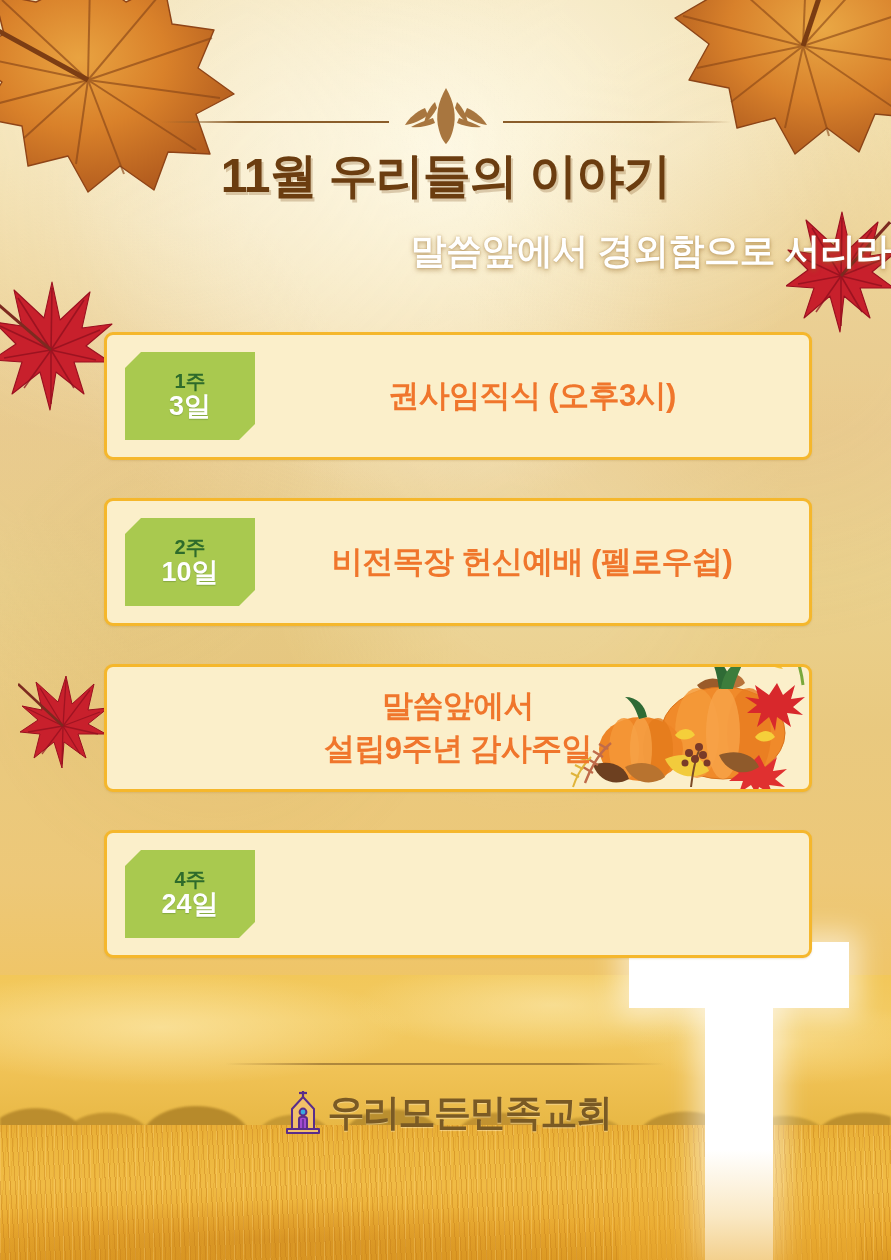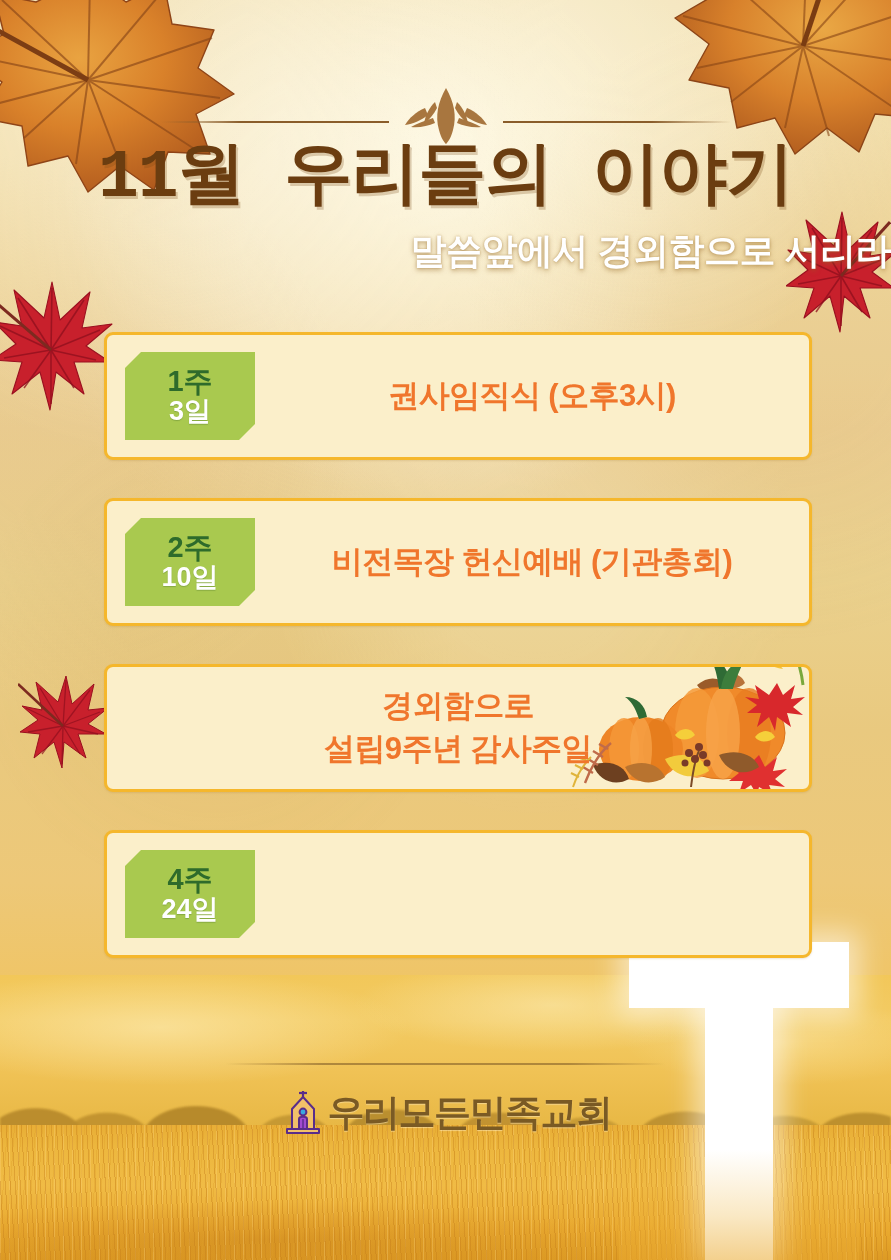--- a/index.html
+++ b/index.html
@@ -106,24 +106,24 @@
   .ornament{
     position:absolute;left:0;right:0;top:92px;height:60px;
     display:flex;align-items:center;justify-content:center;
   }
   .rule{height:2px;width:228px;background:linear-gradient(90deg,rgba(140,95,40,0) 0%,#8a5d2a 35%,#8a5d2a 100%);}
   .rule.right{background:linear-gradient(270deg,rgba(140,95,40,0) 0%,#8a5d2a 35%,#8a5d2a 100%);}
   .fleur{width:110px;height:60px;margin:0 2px;position:relative;top:-6px;}
 
   
   .title{
-    position:absolute;left:0;right:0;top:128px;text-align:center;
-    font-size:68px;font-weight:bold;color:#6b3d10;letter-spacing:-1px;
+    position:absolute;left:0;right:0;top:144px;text-align:center;
+    font-size:48px;font-weight:bold;color:#6b3d10;letter-spacing:-1px;
     text-shadow:2px 3px 0 rgba(120,70,20,.25);
-    font-family:Liberation Mono, monospace;
+    font-family:Liberation Sans, sans-serif;
   }
   .subtitle{
     position:absolute;left:0;right:0;top:227px;text-align:right;
     font-size:36px;font-weight:bold;color:#ffffff;letter-spacing:-.5px;
     text-shadow:0 2px 5px rgba(150,105,40,.55), 0 0 2px rgba(160,115,45,.5);
   }
 
   
   .cards{position:absolute;left:104px;top:332px;width:708px;}
   .card{
@@ -133,21 +133,21 @@
     box-shadow:0 1px 2px rgba(150,110,40,.18);
   }
   .card.h1{height:128px;}
   .tag{
     flex:0 0 auto;width:130px;margin:17px 0 17px 18px;
     background:#a9c94f;
     clip-path:polygon(16px 0, 100% 0, 100% calc(100% - 16px), calc(100% - 16px) 100%, 0 100%, 0 16px);
     display:flex;flex-direction:column;align-items:center;justify-content:center;
     line-height:1.06;
   }
-  .tag .wk{font-size:29px;font-weight:bold;color:#2e6b2b;}
+  .tag .wk{font-size:20px;font-weight:bold;color:#2e6b2b;}
   .tag .dy{font-size:27px;font-weight:bold;color:#ffffff;text-shadow:0 1px 1px rgba(70,110,40,.35);}
   .card-body{
     flex:1 1 auto;display:flex;flex-direction:column;align-items:center;justify-content:center;
     padding:8px 14px;position:relative;z-index:2;
   }
   .card-line{
     font-size:31px;font-weight:bold;color:#f0762c;letter-spacing:-.6px;line-height:1.38;
     text-align:center;white-space:nowrap;
   }
 
@@ -335,27 +335,27 @@
         <div class="card-line">권사임직식 (오후3시)</div>
       </div>
     </div>
 
     <div class="card h1">
       <div class="tag">
         <span class="wk">2주</span>
         <span class="dy">10일</span>
       </div>
       <div class="card-body">
-        <div class="card-line">비전목장 헌신예배 (기관총회)</div>
+        <div class="card-line">비전목장 헌신예배 (펠로우쉽)</div>
       </div>
     </div>
 
     <div class="card h1">
       <div class="card-body">
-        <div class="card-line">경외함으로</div>
+        <div class="card-line">말씀앞에서</div>
         <div class="card-line">설립9주년 감사주일</div>
       </div>
       <svg class="pumpkins" viewBox="0 0 250 168">
 
         <g stroke="#7aa83c" stroke-width="3" fill="none">
           <path d="M214 4 C226 22 232 40 234 58"></path>
           <path d="M238 2 C244 20 246 36 244 52"></path>
         </g>
         <g fill="#f3c53c">
           <path d="M170 6 C186 14 202 26 214 42 C200 40 182 30 170 16 Z"></path>

